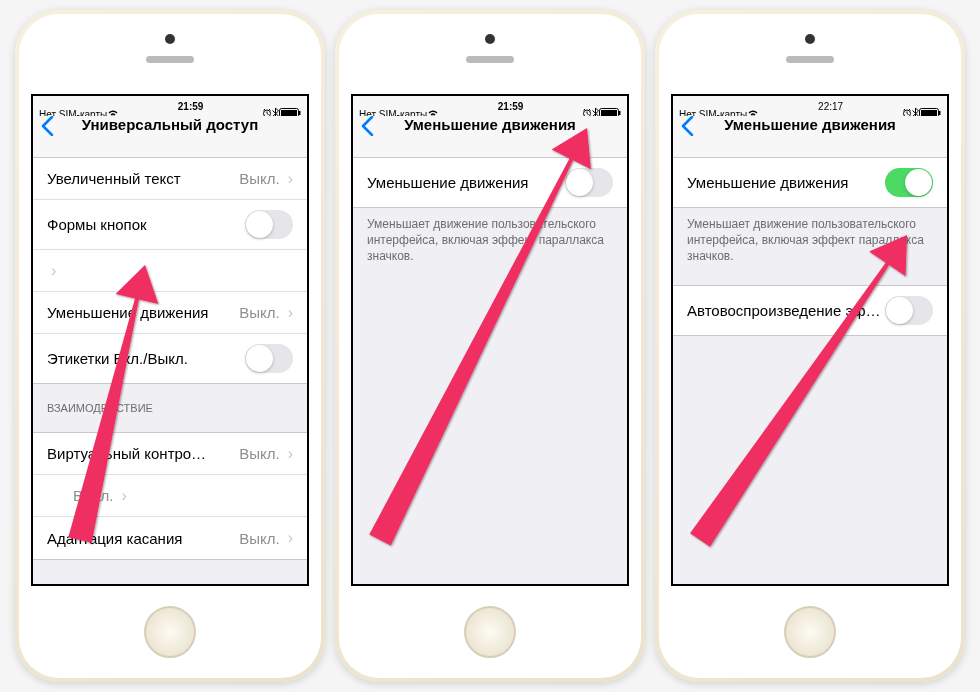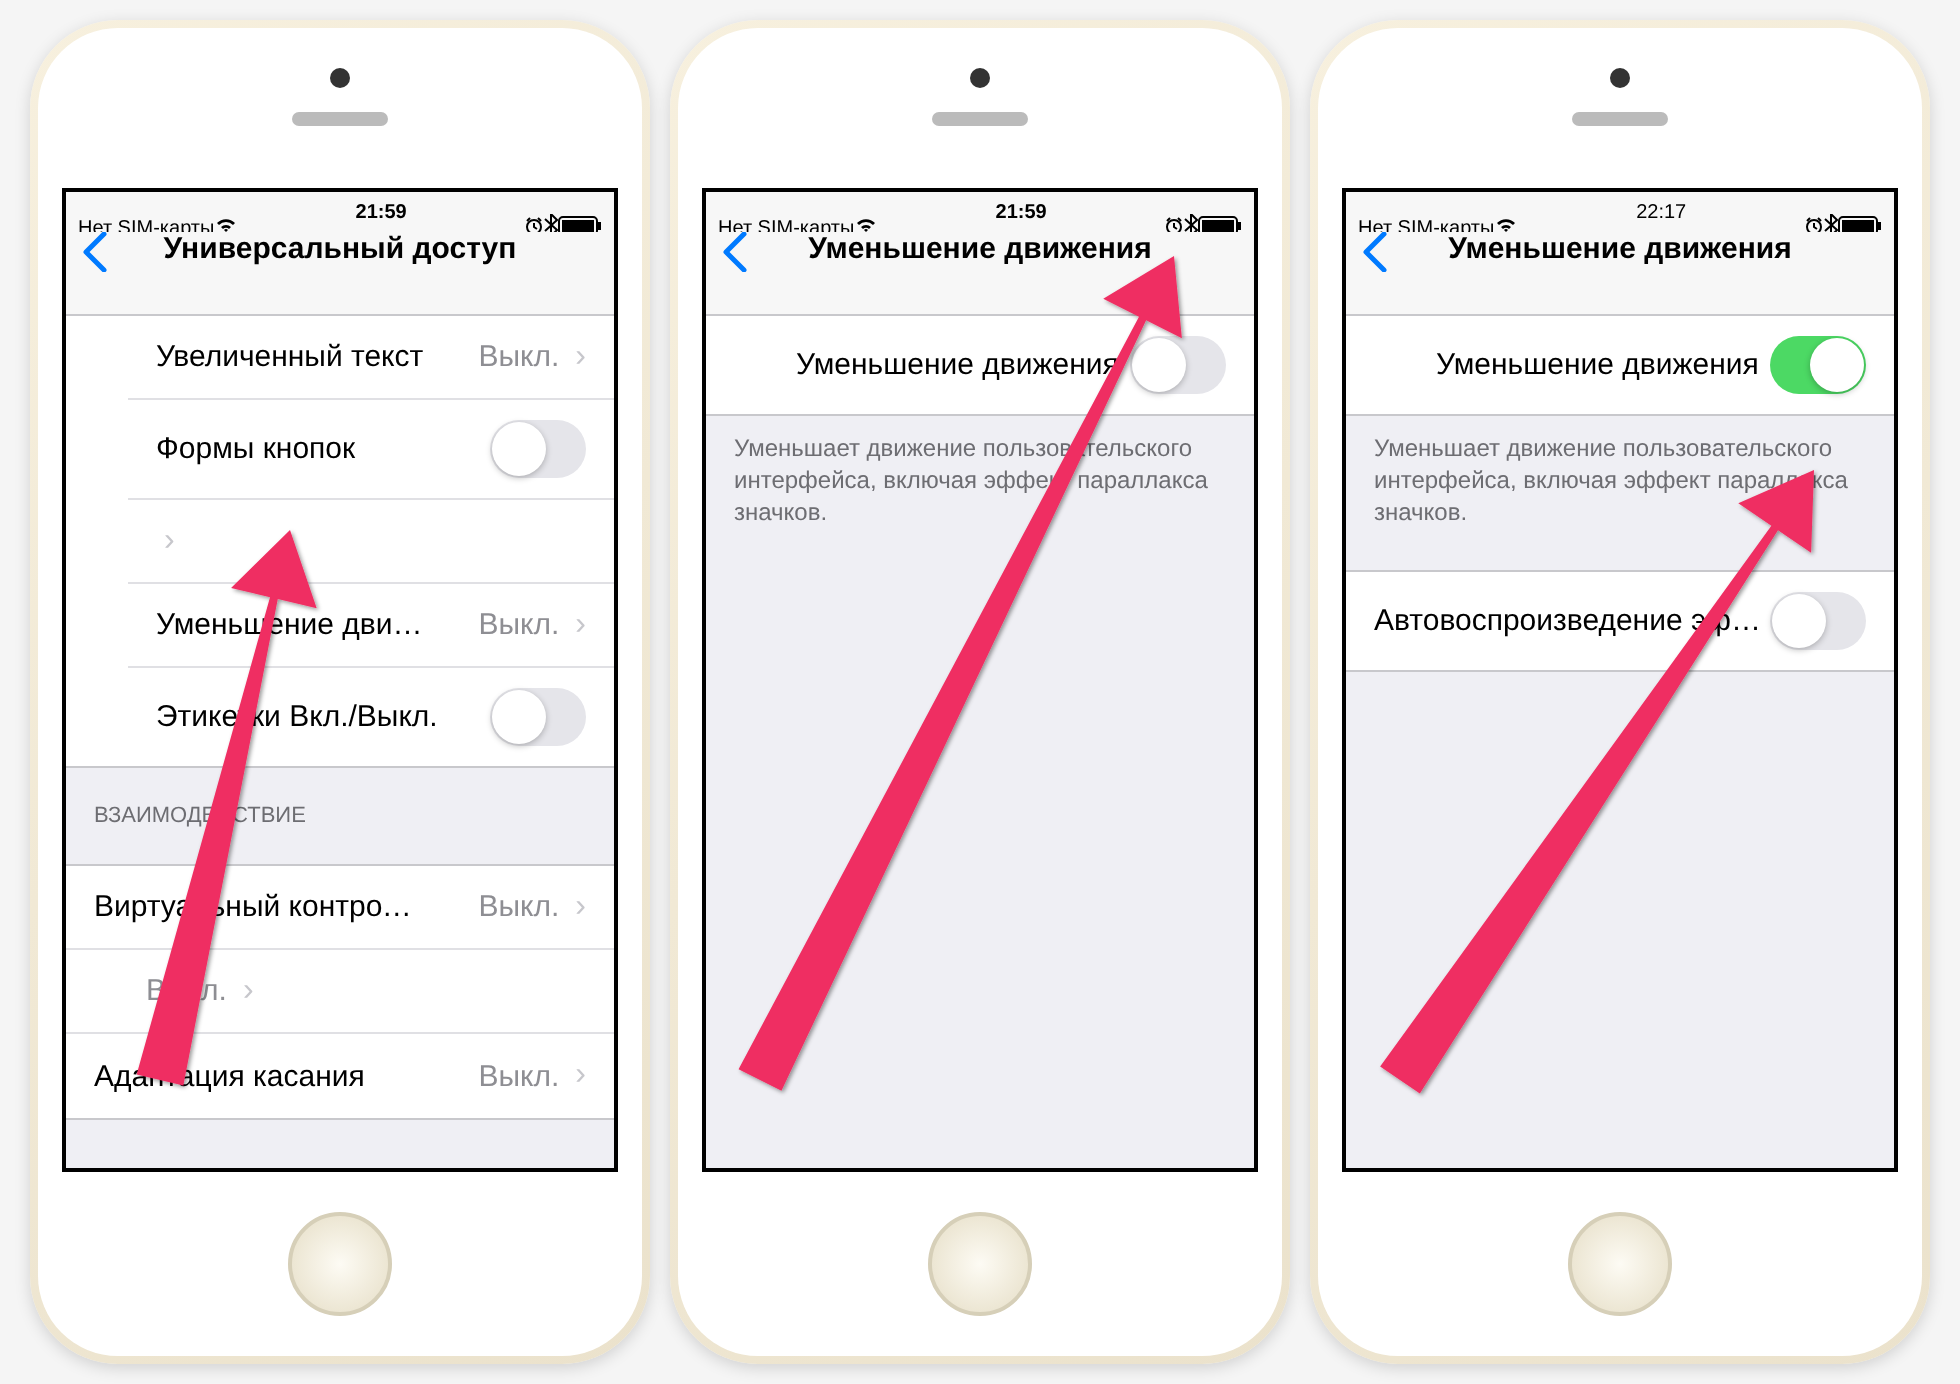--- a/index.html
+++ b/index.html
@@ -107,21 +107,21 @@
     text-align: center;
     font-weight: 600;
     font-size: 15px;
     color: #000;
     pointer-events: none;
   }
   .content {
     background: #efeff4;
   }
   .group { background: #fff; border-top: 1px solid #c8c8cc; border-bottom: 1px solid #c8c8cc; margin-top: 12px; }
-  .group:first-child { margin-top: 0; border-top: none; padding-left: 31px; }
+  .group:first-child { margin-top: 0; border-top: none; }
   .section-header {
     font-size: 11px;
     color: #6d6d72;
     padding: 18px 14px 6px;
     text-transform: uppercase;
   }
   .cell {
     display: flex;
     align-items: center;
     padding: 10px 14px;

